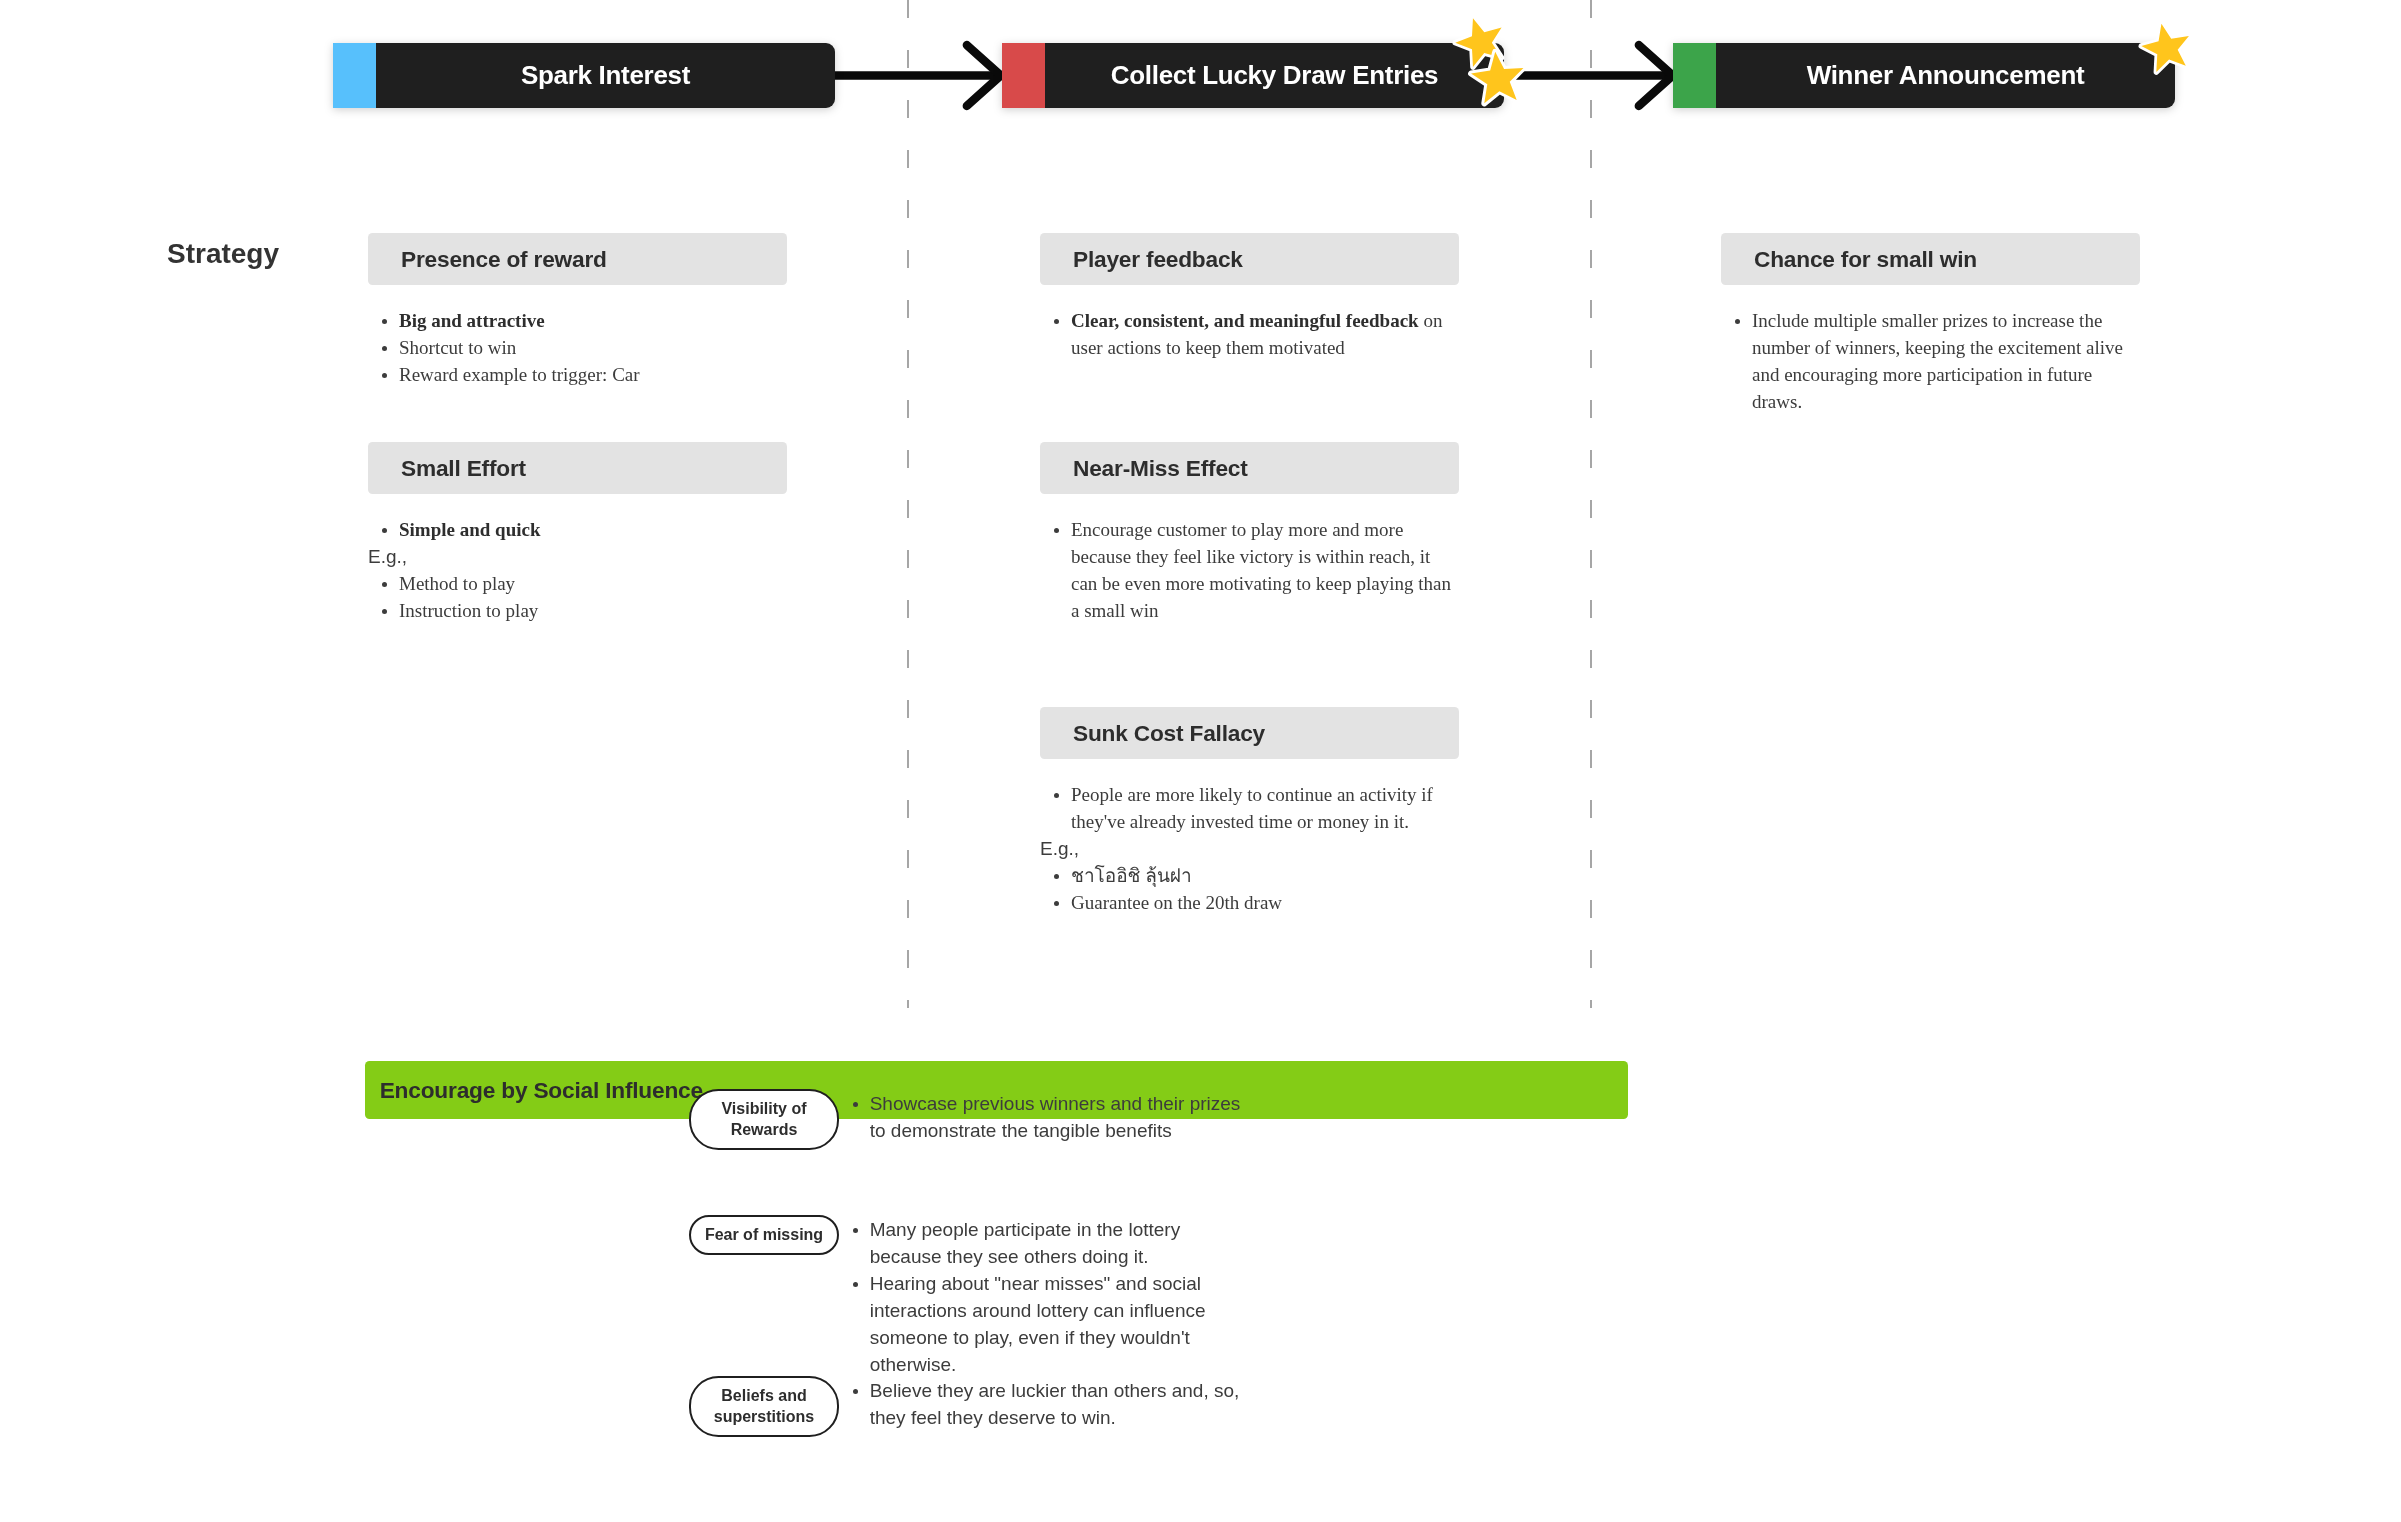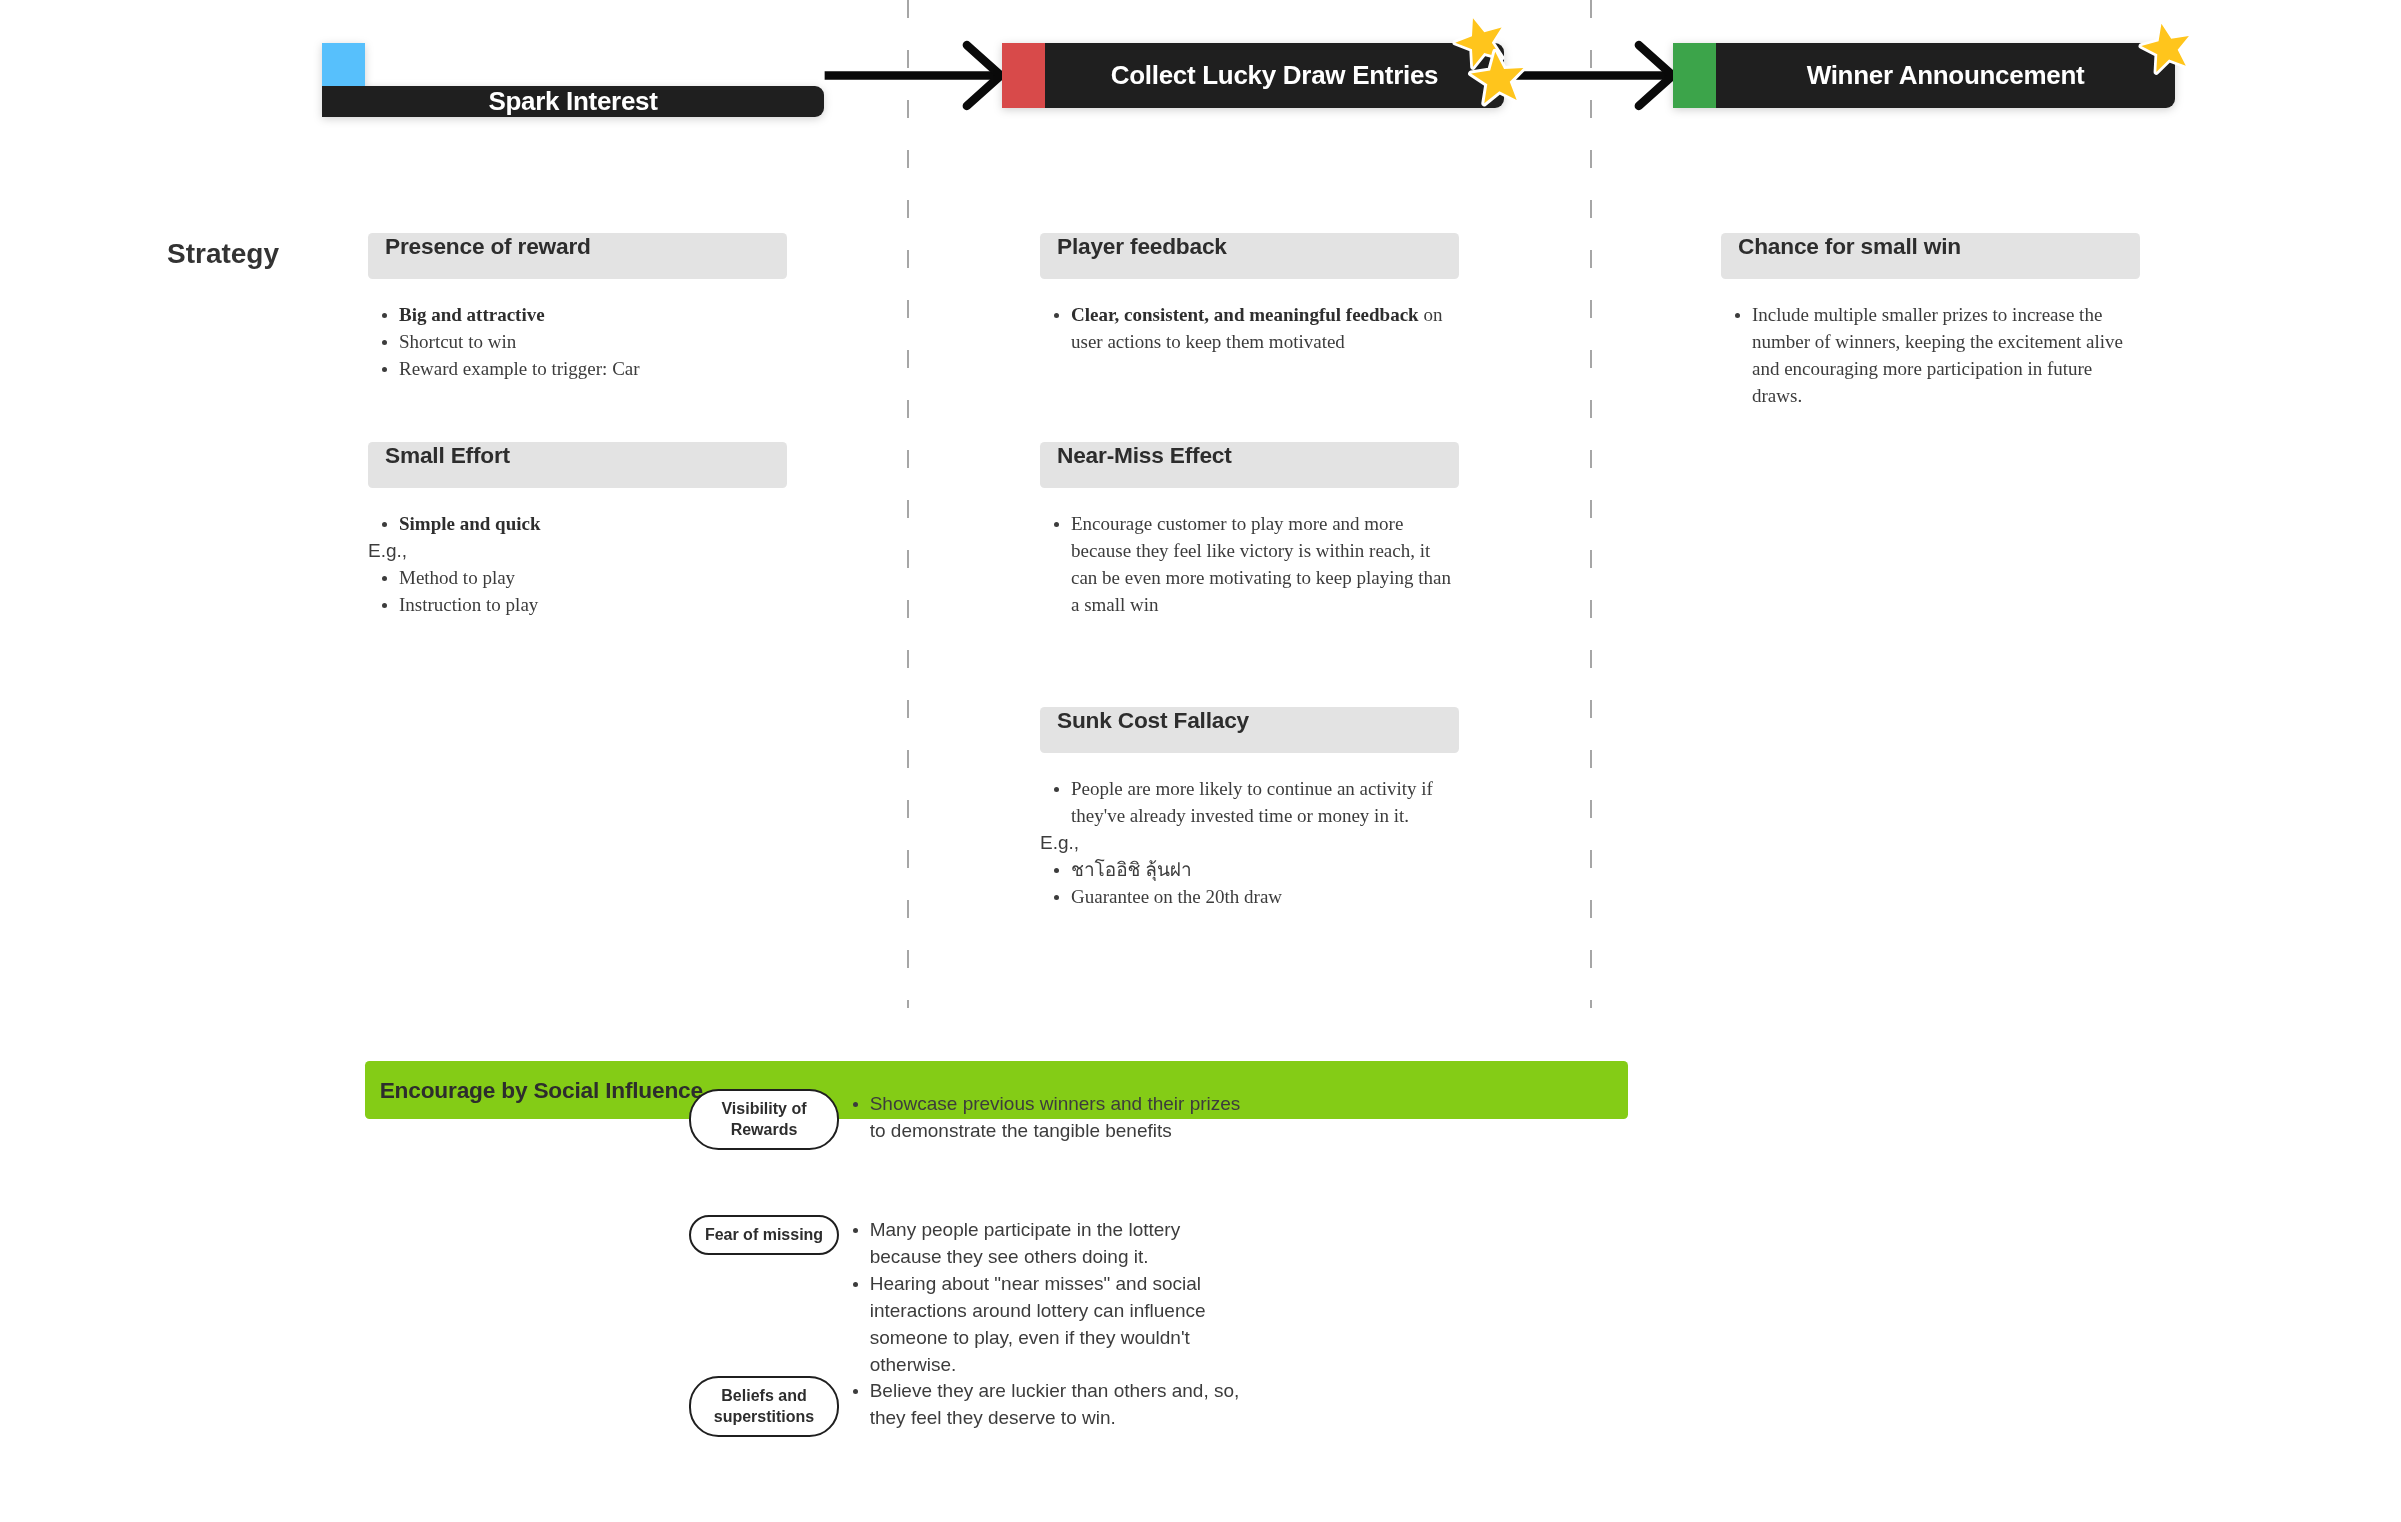--- a/index.html
+++ b/index.html
@@ -19,22 +19,22 @@
   .phase .bar{flex:1;background:#1f1f1f;border-radius:0 9px 9px 0;display:flex;
               align-items:center;justify-content:center;}
   .phase .bar span{color:#ffffff;font-size:26px;font-weight:700;letter-spacing:-0.3px;}
   .arrow{position:absolute;top:36px;z-index:1;}
   .star{position:absolute;z-index:3;}
   
   .row-label{position:absolute;left:167px;top:238px;font-size:28px;font-weight:700;color:#333333;}
   
   .col{position:absolute;top:0;width:419px;height:100%;}
   .sec{position:absolute;left:0;right:0;}
-  .sec-h{background:#e3e3e3;border-radius:4.5px;height:46px;display:flex;
-         padding:0 17px;}
+  .sec-h{background:#e3e3e3;border-radius:4.5px;height:52px;display:flex;align-items:center;
+         padding:0 33px;}
   .sec-h span{font-size:22.7px;font-weight:700;color:#2d2d2d;letter-spacing:-0.2px;}
   .sec-body{margin-top:21.5px;font-size:19px;line-height:27px;color:#3c3c3c;}
   .sec-body ul{margin:0;padding-left:31px;list-style:disc;font-family:Liberation Serif, serif;}
   .sec-body li{margin:0;}
   .sec-body li::marker{color:#3c3c3c;font-size:17px;}
   .b{font-weight:700;color:#2e2e2e;}
   .eg{margin:0;}
   
   .social-h{position:absolute;left:365px;top:1061px;width:1263px;height:58px;background:#84cc16;
             border-radius:4.5px;display:flex;align-items:center;padding:0 14.7px;box-sizing:border-box;}
@@ -58,21 +58,21 @@
 
   <svg class="arrow" style="left:822px;" width="187" height="79" viewBox="0 0 330 140">
     <line x1="4" y1="70" x2="312" y2="70" stroke="#0a0a0a" stroke-width="15"></line>
     <polyline points="256,16 316,70 256,124" fill="none" stroke="#0a0a0a" stroke-width="15" stroke-linecap="round" stroke-linejoin="round"></polyline>
   </svg>
   <svg class="arrow" style="left:1494px;" width="187" height="79" viewBox="0 0 330 140">
     <line x1="4" y1="70" x2="312" y2="70" stroke="#0a0a0a" stroke-width="15"></line>
     <polyline points="256,16 316,70 256,124" fill="none" stroke="#0a0a0a" stroke-width="15" stroke-linecap="round" stroke-linejoin="round"></polyline>
   </svg>
 
-  <div class="phase" style="left:322px;flex-direction:column;">
+  <div class="phase" style="left:333px;">
     <div class="accent" style="background:#57c0fc;"></div>
     <div class="bar">
       <span>Spark Interest</span>
     </div>
   </div>
   <div class="phase" style="left:1002px;">
     <div class="accent" style="background:#d84a4a;"></div>
     <div class="bar">
       <span>Collect Lucky Draw Entries</span>
     </div>

